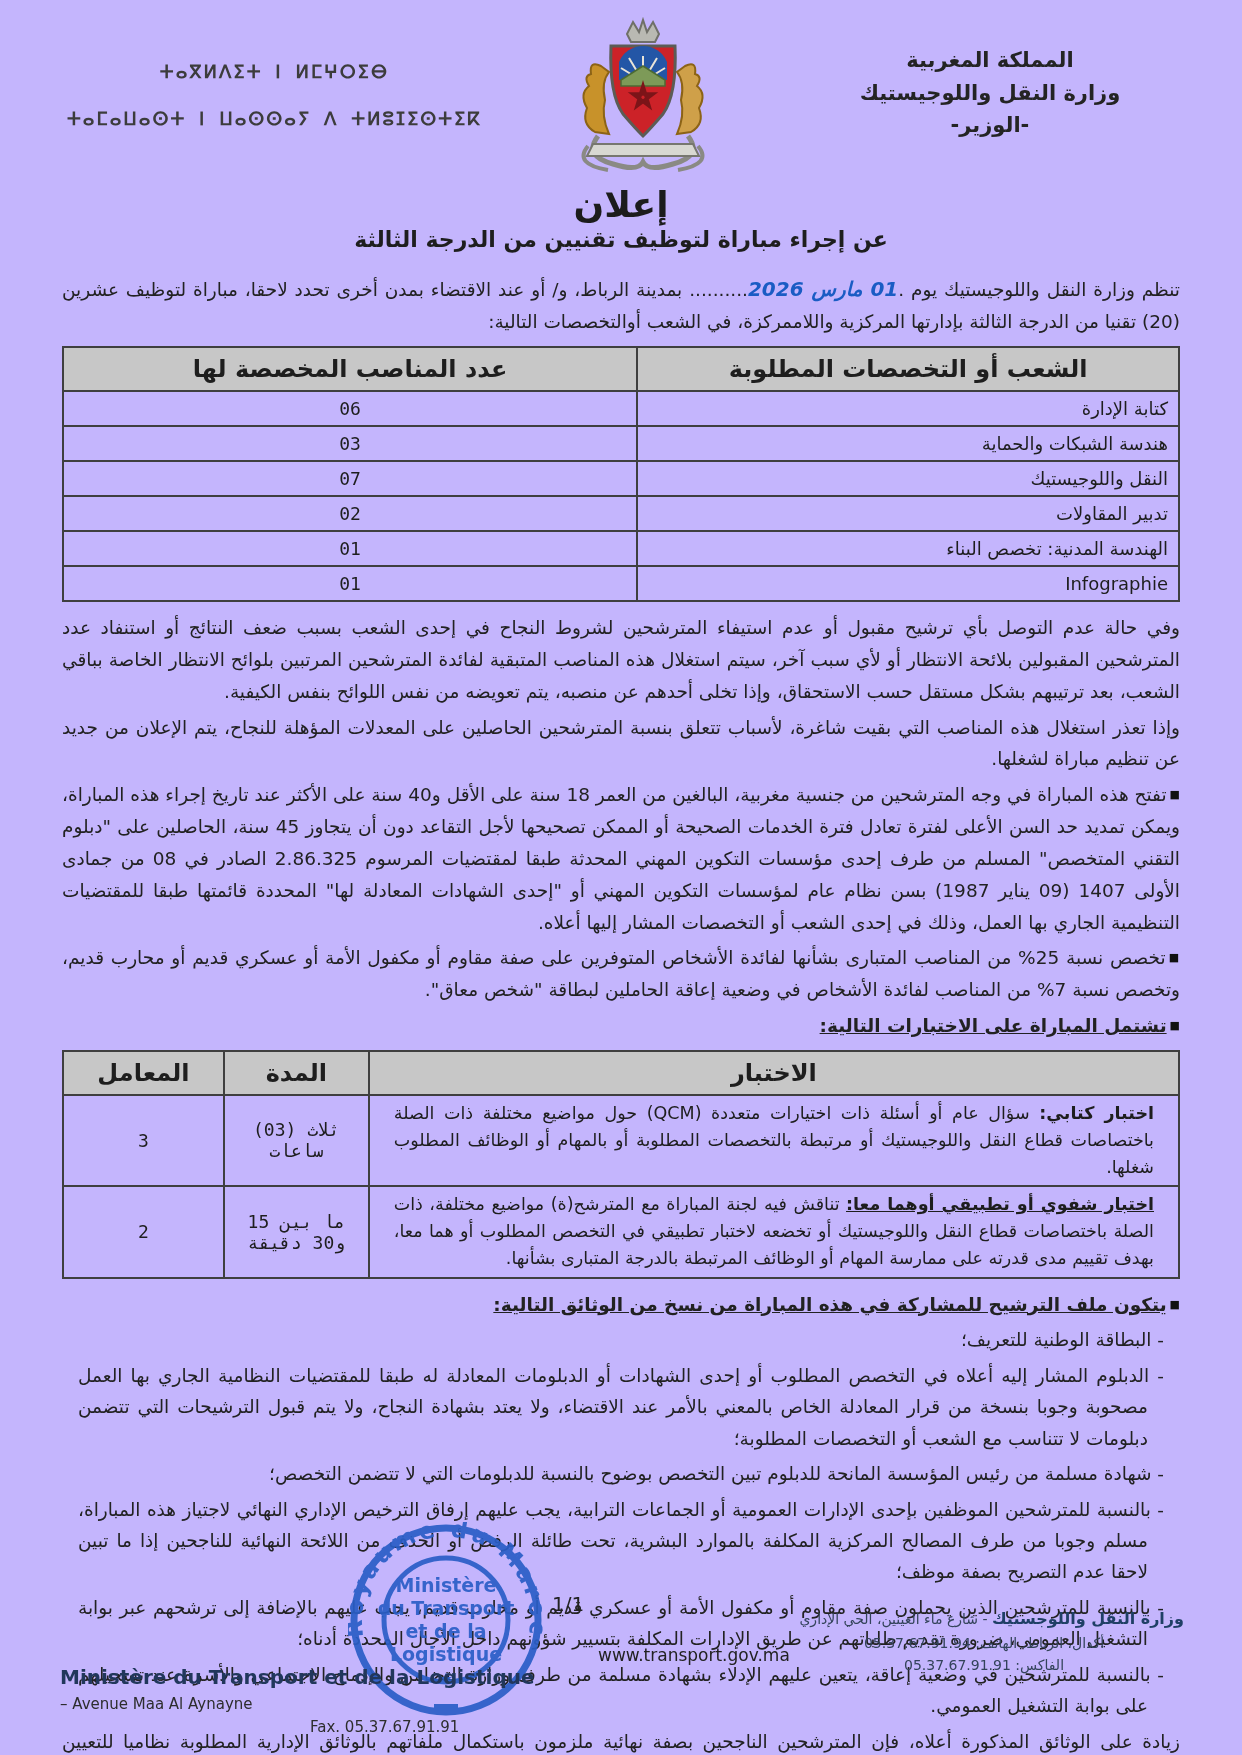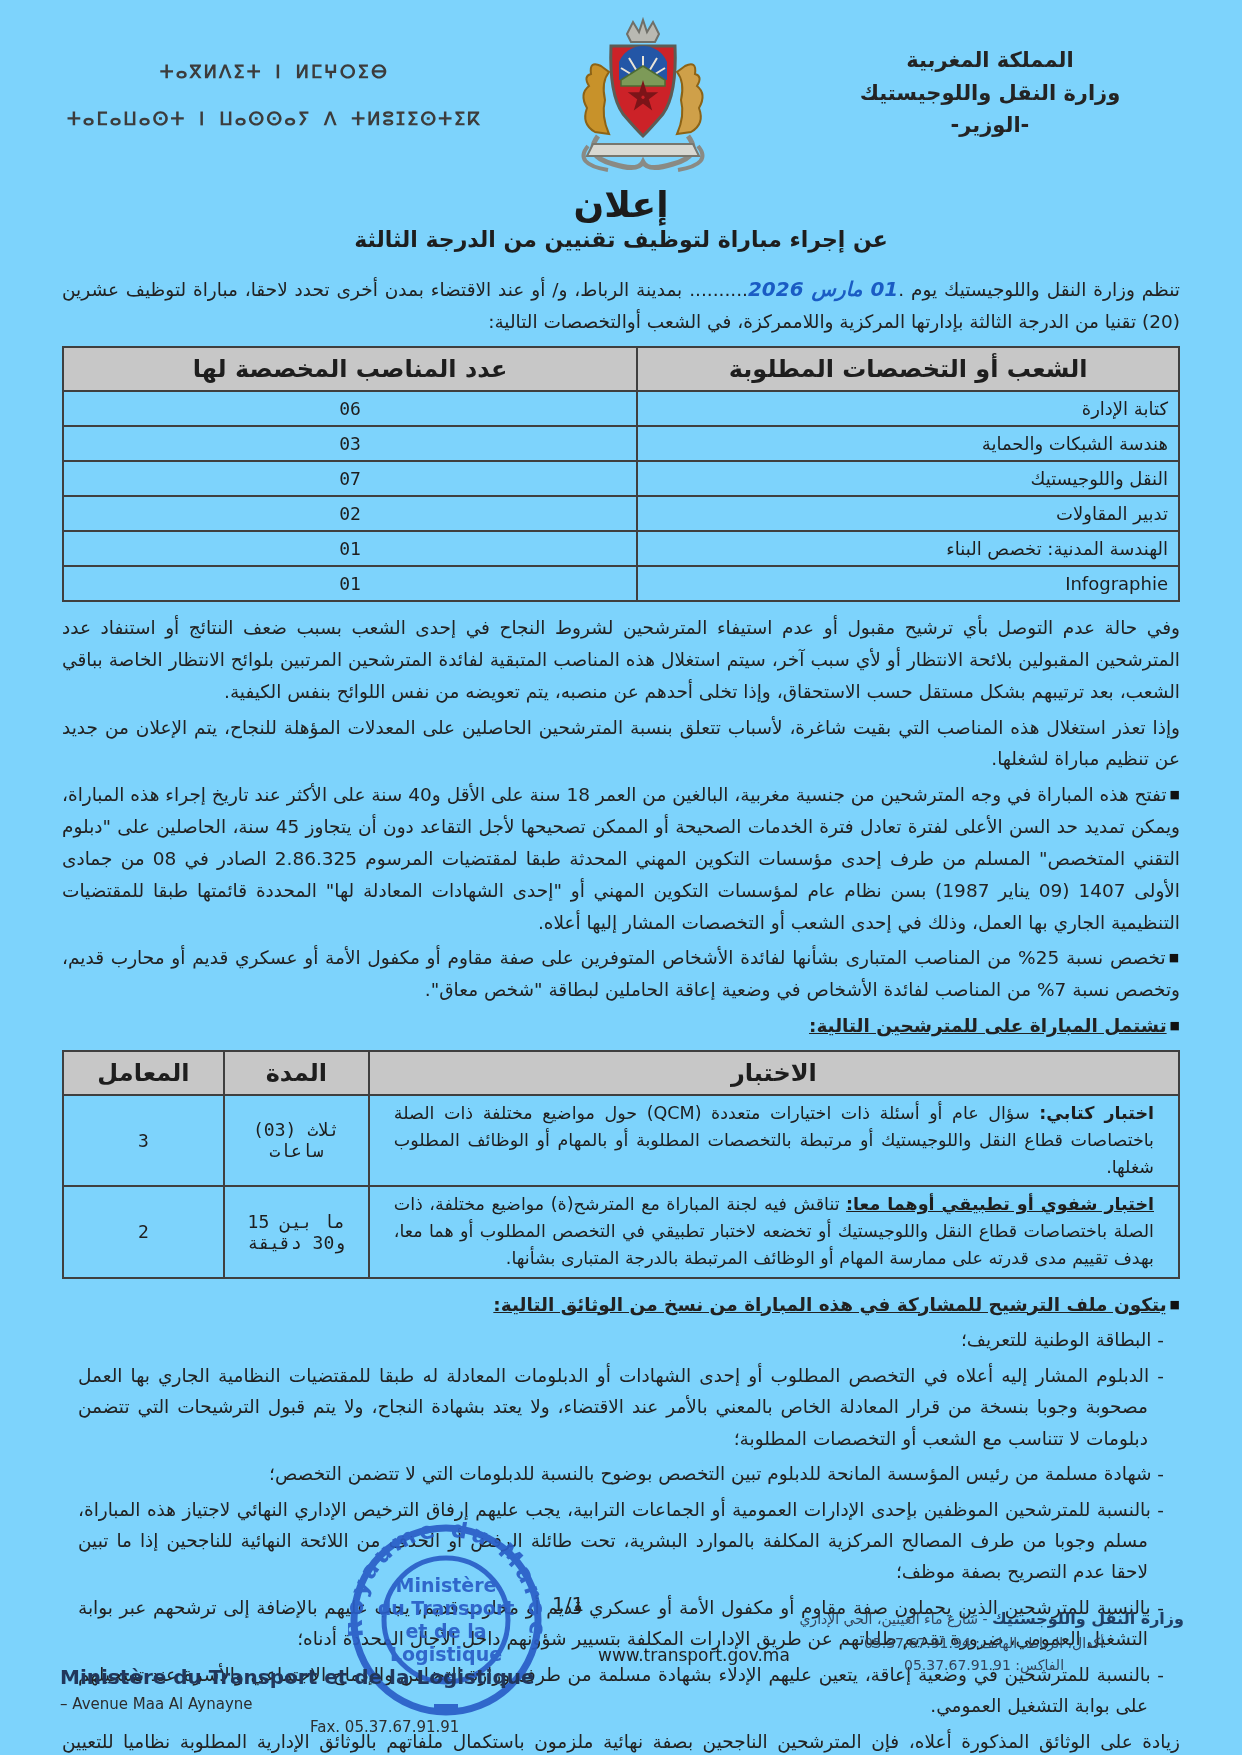--- a/index.html
+++ b/index.html
@@ -1,18 +1,18 @@
 <!DOCTYPE html>
 <html lang="ar"><head>
 <meta charset="utf-8">
 <style>
   html,body{margin:0;padding:0;background:#e8e8e8;}
   .page{
     position:relative; width:1242px; height:1755px; margin:0 auto;
-    background:#7dd3fc; color:#1e1e1e; overflow:hidden;
+    background:#c4b5fd; color:#1e1e1e; overflow:hidden;
     font-family:"DejaVu Sans", sans-serif; direction:rtl;
     box-sizing:border-box; padding:0 62px;
   }
   
   .header-row{display:flex; justify-content:space-between; align-items:flex-start; padding-top:16px;}
   .hdr-ar{width:34%; text-align:center; font-weight:bold; font-size:21px; line-height:1.55; margin-top:28px; color:#242424;}
   .hdr-coa{width:26%; text-align:center;}
   .hdr-tif{width:38%; text-align:center; direction:ltr; font-weight:bold; font-size:18px;
            letter-spacing:2px; color:#3c3c3c; margin-top:34px; line-height:2.6;font-family:Liberation Mono, monospace;}
   
@@ -129,21 +129,21 @@
   </tbody>
     </table>
 
   <p class="body">وفي حالة عدم التوصل بأي ترشيح مقبول أو عدم استيفاء المترشحين لشروط النجاح في إحدى الشعب بسبب ضعف النتائج أو استنفاد عدد المترشحين المقبولين بلائحة الانتظار أو لأي سبب آخر، سيتم استغلال هذه المناصب المتبقية لفائدة المترشحين المرتبين بلوائح الانتظار الخاصة بباقي الشعب، بعد ترتيبهم بشكل مستقل حسب الاستحقاق، وإذا تخلى أحدهم عن منصبه، يتم تعويضه من نفس اللوائح بنفس الكيفية.</p>
   <p class="body">وإذا تعذر استغلال هذه المناصب التي بقيت شاغرة، لأسباب تتعلق بنسبة المترشحين الحاصلين على المعدلات المؤهلة للنجاح، يتم الإعلان من جديد عن تنظيم مباراة لشغلها.</p>
 
   <p class="body"><span class="sq">■</span><span>تفتح هذه المباراة في وجه المترشحين من جنسية مغربية، البالغين من العمر 18 سنة على الأقل و40 سنة على الأكثر عند تاريخ إجراء هذه المباراة، ويمكن تمديد حد السن الأعلى لفترة تعادل فترة الخدمات الصحيحة أو الممكن تصحيحها لأجل التقاعد دون أن يتجاوز 45 سنة، الحاصلين على "دبلوم التقني المتخصص" المسلم من طرف إحدى مؤسسات التكوين المهني المحدثة طبقا لمقتضيات المرسوم 2.86.325 الصادر في 08 من جمادى الأولى 1407 (09 يناير 1987) بسن نظام عام لمؤسسات التكوين المهني أو "إحدى الشهادات المعادلة لها" المحددة قائمتها طبقا للمقتضيات التنظيمية الجاري بها العمل، وذلك في إحدى الشعب أو التخصصات المشار إليها أعلاه.</span></p>
 
   <p class="body"><span class="sq">■</span><span>تخصص نسبة 25% من المناصب المتبارى بشأنها لفائدة الأشخاص المتوفرين على صفة مقاوم أو مكفول الأمة أو عسكري قديم أو محارب قديم، وتخصص نسبة 7% من المناصب لفائدة الأشخاص في وضعية إعاقة الحاملين لبطاقة "شخص معاق".</span></p>
 
-  <p class="body"><span class="sq">■</span><span class="b u">تشتمل المباراة على للمترشحين التالية:</span></p>
+  <p class="body"><span class="sq">■</span><span class="b u">تشتمل المباراة على الاختبارات التالية:</span></p>
 
   <table class="exam-table">
     <tbody>
         <tr>
       <th style="width:74.5%">الاختبار</th>
       <th style="width:12%">المدة</th>
       <th style="width:13.5%">المعامل</th>
     </tr>
     <tr>
       <td class="desc"><span class="b">اختبار كتابي:</span><span> سؤال عام أو أسئلة ذات اختيارات متعددة (QCM) حول مواضيع مختلفة ذات الصلة باختصاصات قطاع النقل واللوجيستيك أو مرتبطة بالتخصصات المطلوبة أو بالمهام أو الوظائف المطلوب شغلها.</span></td>

